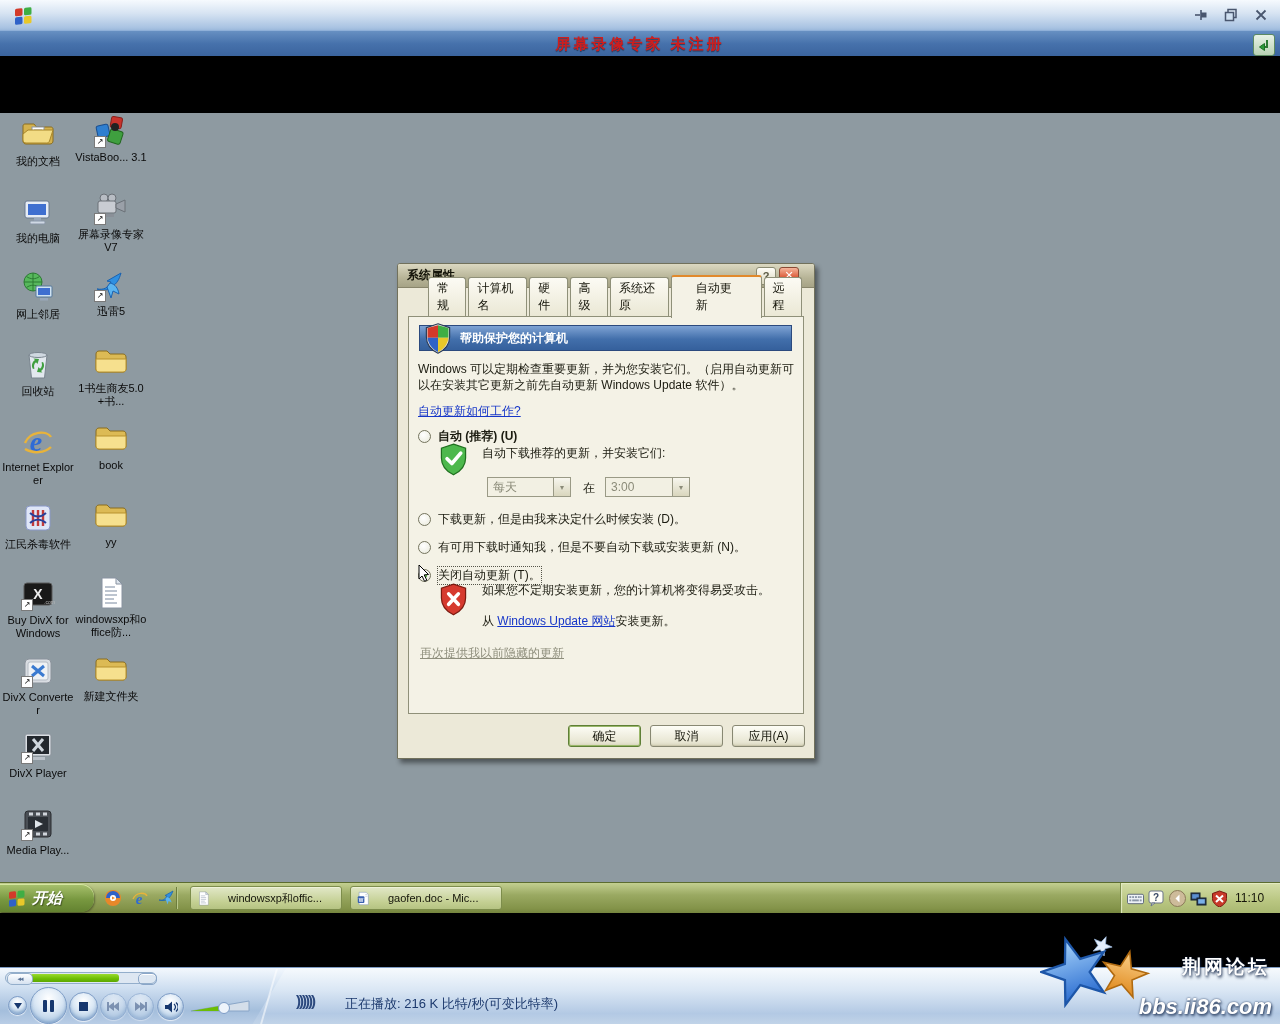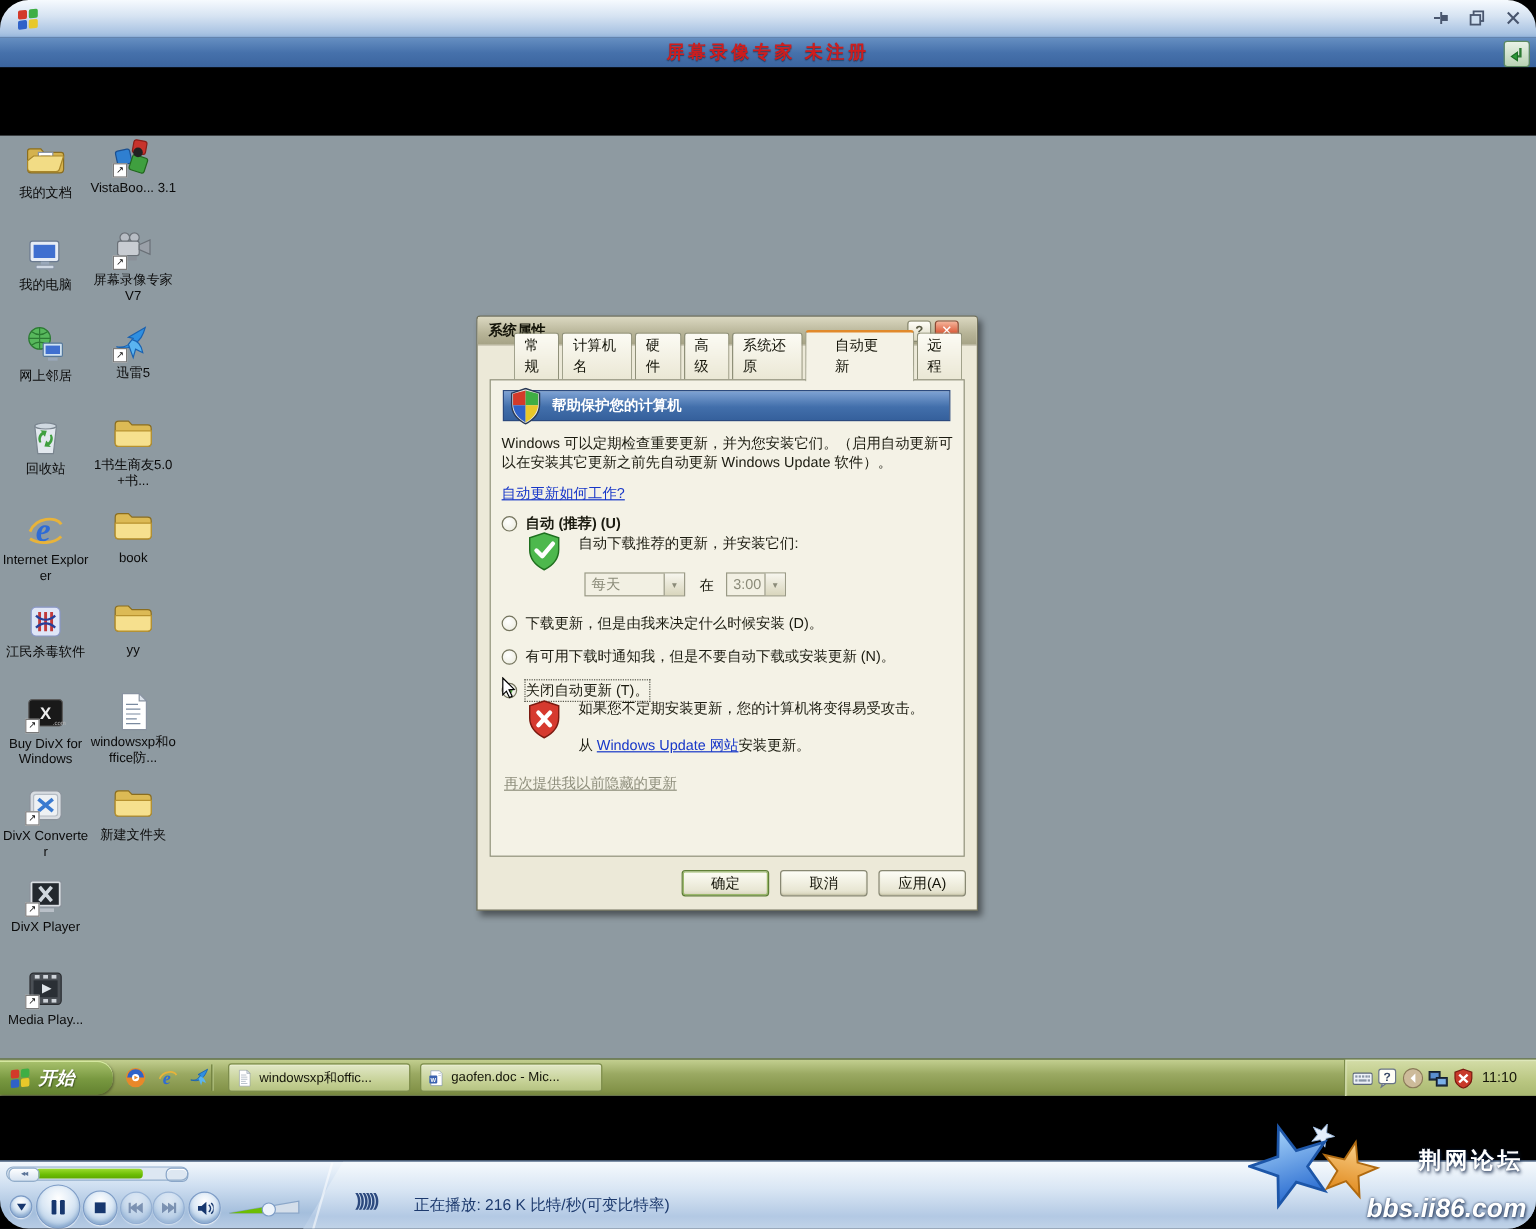--- a/index.html
+++ b/index.html
@@ -1,17 +1,17 @@
 <!DOCTYPE html>
 <html><head>
 <meta charset="utf-8">
 <style>
   html,body{margin:0;padding:0;background:#000;}
   #stage{position:relative;width:1280px;height:1024px;overflow:hidden;background:#000;
-         font-family:"Liberation Sans","DejaVu Sans",sans-serif;border-radius:24px;-webkit-font-smoothing:antialiased;}
+         font-family:"Liberation Sans","DejaVu Sans",sans-serif;-webkit-font-smoothing:antialiased;}
   
   #titlebar{position:absolute;left:0;top:0;width:100%;height:30px;
     background:linear-gradient(#f6fafe,#d6e3f2 45%,#a9c3e2 92%,#9cb9dc);
     border-bottom:1px solid #8fa9cc;}
   .win-logo{position:absolute;left:14px;top:6px;width:19px;height:19px;}
   .tb-btns{position:absolute;right:12px;top:7px;display:flex;gap:15px;}
   .tb-btn{width:15px;height:15px;display:flex;align-items:center;justify-content:center;cursor:default;}
   #vbanner{position:absolute;left:0;top:30px;width:100%;height:26px;
     background:linear-gradient(#6790c2,#4671ab 50%,#3a639d);
     border-top:1px solid #8fb0d8;border-bottom:1px solid #203f66;}
@@ -68,21 +68,21 @@
   .opt.sel .opt-label{outline:1px dotted #55554a;}
   .shield-pos-green{position:absolute;left:30px;top:126px;width:29px;height:33px;}
   .shield-pos-red{position:absolute;left:30px;top:266px;width:29px;height:33px;}
   .auto-desc{position:absolute;left:73px;top:128px;}
   .combo{position:absolute;height:20px;background:#f2f0e3;border:1px solid #9a9a86;color:#8b8b79;
     display:flex;align-items:center;box-sizing:border-box;padding-left:5px;font-size:12px;}
   .combo .cbtn{margin-left:auto;width:16px;height:100%;background:linear-gradient(#f7f6ee,#d9d6bd);
     border-left:1px solid #9a9a86;display:flex;align-items:center;justify-content:center;font-size:8px;color:#8b8b79;}
   .combo.c1{left:78px;top:160px;width:84px;}
   .combo-at{position:absolute;left:174px;top:163px;color:#1b1b10;}
-  .combo.c2{left:196px;top:160px;width:50px;}
+  .combo.c2{left:196px;top:160px;width:85px;}
   .warn{position:absolute;left:73px;top:266px;width:312px;line-height:15px;}
   .wu-line{position:absolute;left:73px;top:296px;}
   .hidden-link{position:absolute;left:11px;top:328px;}
   #dlg-buttons{position:absolute;left:0;right:9px;top:461px;display:flex;justify-content:flex-end;gap:9px;}
   .xpbtn{width:73px;height:22px;font-size:12px;color:#15150a;border:1px solid #888873;border-radius:3px;
     background:linear-gradient(#fdfdf6,#e8e6d3 80%,#d8d5bd);box-shadow:inset 0 -1px 1px #c9c6ab;font-family:inherit;}
   .xpbtn.default{border:1px solid #5f7f37;box-shadow:0 0 0 1px #9ab86a inset,inset 0 -1px 1px #c9c6ab;}
   #cursor{position:absolute;left:20px;top:300px;width:13px;height:19px;z-index:9;}
   
   #taskbar{position:absolute;left:0;bottom:0;width:100%;height:30px;
@@ -93,21 +93,21 @@
     color:#fff;font-weight:bold;font-style:italic;font-size:15px;
     display:flex;align-items:center;gap:6px;padding-left:8px;box-sizing:border-box;text-shadow:1px 1px 1px rgba(0,0,0,.4);}
   #start .flag{width:18px;height:18px;}
   #quicklaunch{position:absolute;left:104px;top:4px;display:flex;gap:9px;align-items:center;height:22px;}
   .ql{width:18px;height:18px;}
   .ql svg{width:18px;height:18px;display:block;}
   #ql-sep{position:absolute;left:176px;top:4px;width:1px;height:22px;background:#6d7d3c;box-shadow:1px 0 0 #bac98c;}
   #tasks{position:absolute;left:190px;top:3px;display:flex;gap:8px;}
   .taskbtn{width:152px;height:24px;border-radius:3px;border:1px solid #7d8d4c;
     background:linear-gradient(#e2e8c8,#c3cf92 70%,#b5c382);box-shadow:inset 0 1px 0 #eef2d8;
-    display:flex;align-items:center;gap:5px;padding:0 5px;box-sizing:border-box;}
+    display:flex;align-items:center;gap:17px;padding:0 5px;box-sizing:border-box;}
   .taskbtn .tico{width:15px;height:15px;flex:0 0 auto;}
   .taskbtn .tico svg{width:15px;height:15px;display:block;}
   .taskbtn .tlabel{font-size:11px;color:#15150a;white-space:nowrap;overflow:hidden;}
   #tray{position:absolute;right:0;top:0;height:30px;width:160px;
     background:linear-gradient(#d4dda8,#b9c681 60%,#a9b871);border-left:1px solid #7d8d4c;
     box-shadow:inset 1px 1px 1px #e4ecc4;display:flex;align-items:center;gap:5px;padding-left:6px;box-sizing:border-box;}
   .tray-ico{width:17px;height:17px;}
   .tray-ico svg{width:17px;height:17px;display:block;}
   #clock{font-size:12px;color:#15150a;margin-left:2px;}
   

